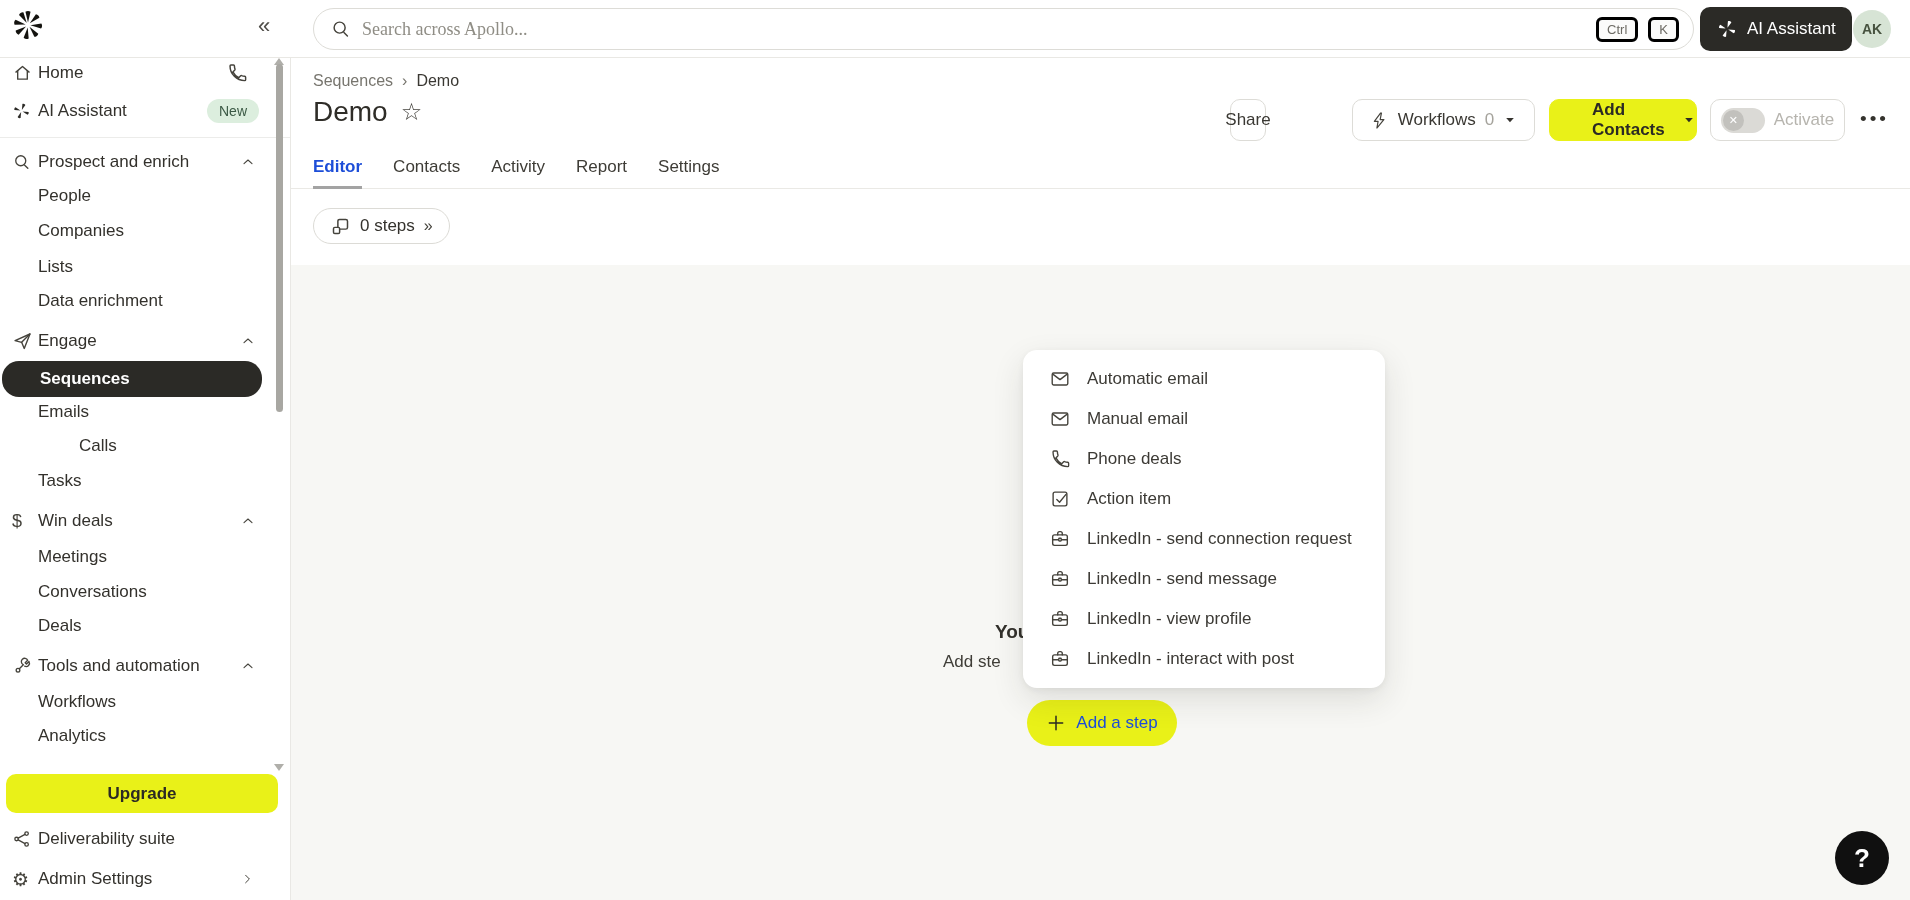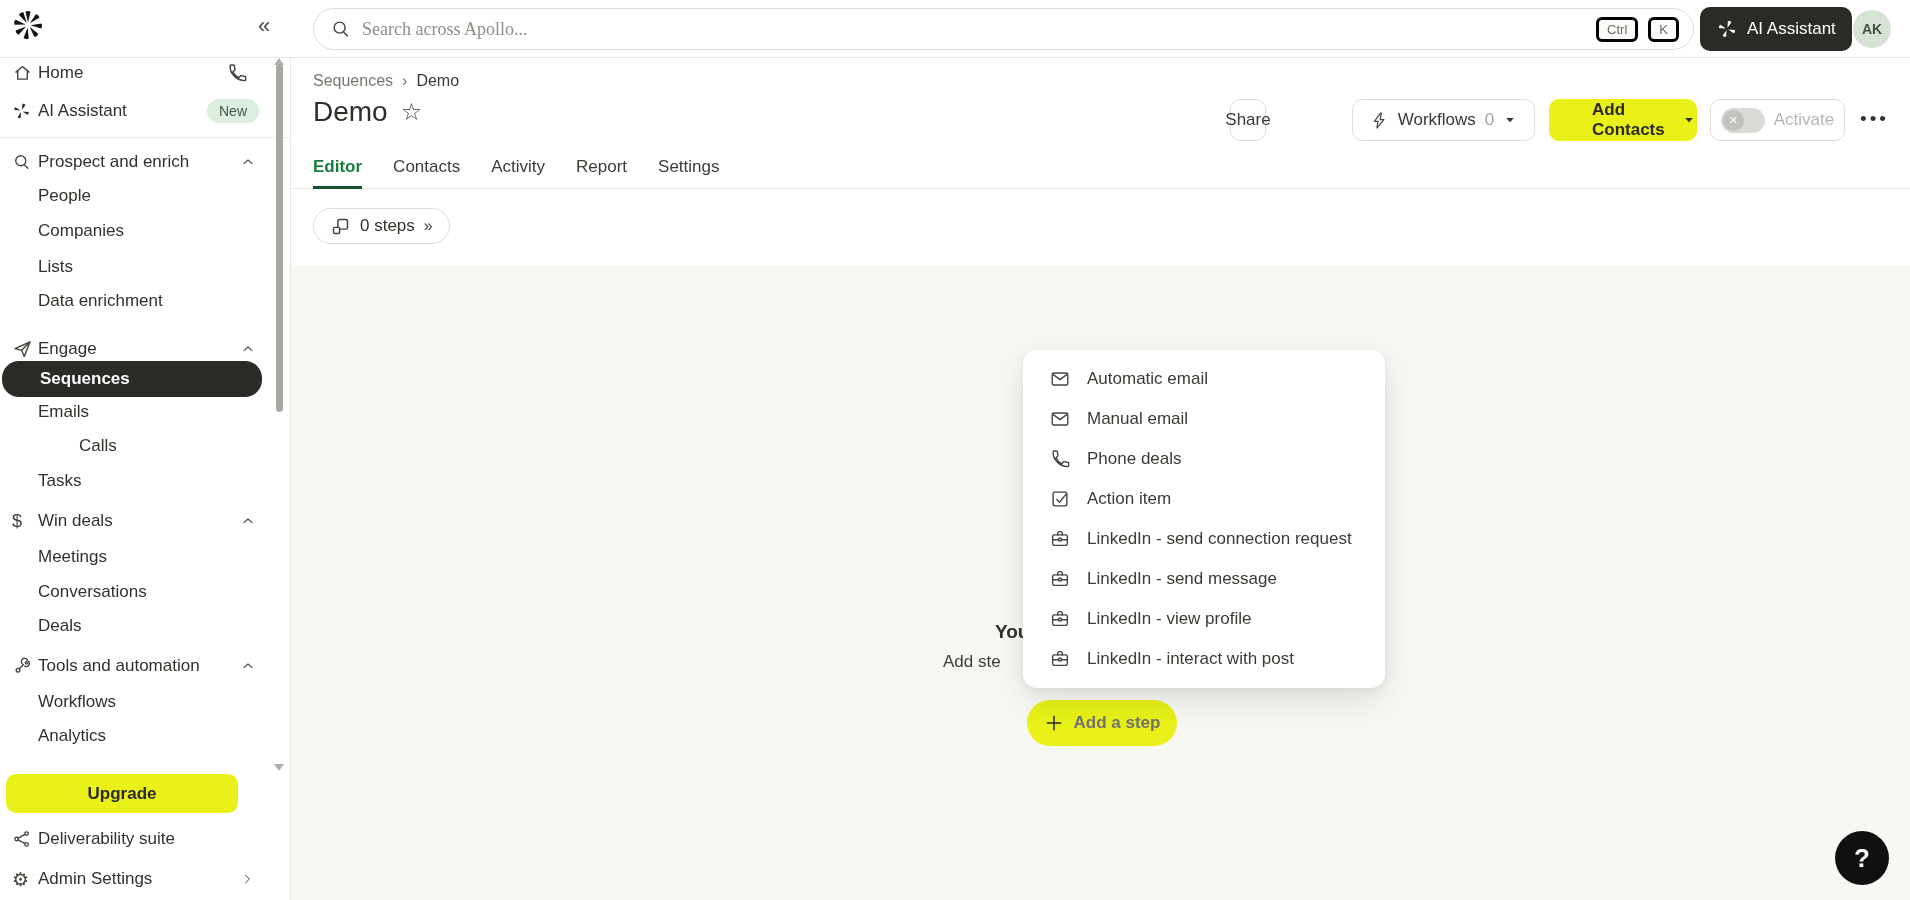--- a/index.html
+++ b/index.html
@@ -40,21 +40,21 @@
   .srow .lead-ic { position:absolute; left:12px; top:50%; transform:translateY(-50%); }
   .srow .chev { position:absolute; left:240px; top:50%; transform:translateY(-50%); }
   .srow.selected { background:#2b2a26; border-radius:17px; color:#fff; font-weight:bold;
                    left:2px; width:260px; height:36px; }
   .sdivider { position:absolute; left:0; top:79px; width:290px; height:1px; background:#ececea; }
   .badge-new { position:absolute; left:207px; top:50%; transform:translateY(-50%);
                background:#dceede; color:#3c5a46; font-size:14px; padding:4px 12px; border-radius:14px; }
   .home-phone { position:absolute; left:226px; top:50%; transform:translateY(-50%); cursor:pointer; }
   .dollar { font-size:18px; color:#45433c; }
   .gear-glyph { font-size:19px; color:#45433c; line-height:1; }
-  .upgrade { position:absolute; left:6px; top:716px; width:232px; height:39px; background:#e9f118;
+  .upgrade { position:absolute; left:6px; top:716px; width:272px; height:39px; background:#e9f118;
              border-radius:10px; display:flex; align-items:center; justify-content:center;
              font-size:17px; font-weight:bold; color:#2b2a24; cursor:pointer; }
   .sscroll-thumb { position:absolute; left:276px; top:6px; width:7px; height:348px;
                    background:#a8a7a2; border-radius:4px; cursor:pointer; }
   .sarrow { position:absolute; left:274px; width:0; height:0; border-left:5px solid transparent;
             border-right:5px solid transparent; cursor:pointer; }
   .sarrow.up { top:0; border-bottom:7px solid #b0afaa; }
   .sarrow.down { top:706px; border-top:7px solid #b0afaa; }
 
   
@@ -80,21 +80,21 @@
   .toggle .knob { position:absolute; left:2px; top:2px; width:21px; height:21px; border-radius:50%;
                   background:#c2c1bd; color:#fff; font-size:11px; display:flex; align-items:center;
                   justify-content:center; }
   .more-dots { position:absolute; left:1860px; top:108px; font-size:19px; letter-spacing:3px;
                color:#35332e; cursor:pointer; z-index:3; }
 
   
   .tabbar { position:absolute; left:291px; right:0; top:148px; height:41px;
             border-bottom:1px solid #eae9e5; padding-left:22px; display:flex; gap:31px; z-index:3; }
   .tab { font-size:17px; color:#3e3c36; line-height:38px; height:41px; cursor:pointer; }
-  .tab.active { font-weight:bold; color:#15803d; border-bottom:3px solid #14532d; }
+  .tab.active { font-weight:bold; color:#1d4ed8; border-bottom:3px solid #a3a3a3; }
 
   
   .steps-pill { position:absolute; left:313px; top:208px; height:36px; border:1px solid #dcdbd6;
                 border-radius:18px; background:#fff; display:flex; align-items:center; gap:9px;
                 padding:0 16px; font-size:17px; color:#34322d; cursor:pointer; z-index:3; }
   .steps-pill .chev2 { font-size:16px; color:#45433c; }
   .canvas { position:absolute; left:291px; right:0; top:265px; bottom:0; background:#f7f7f4; z-index:1; }
 
   .empty-heading { position:absolute; left:995px; top:621px; font-size:19px; font-weight:bold;
                    color:#32302b; z-index:2; white-space:nowrap; }
@@ -102,21 +102,21 @@
                white-space:nowrap; }
 
   .step-menu { position:absolute; left:1023px; top:350px; width:362px; height:338px; background:#fff;
                border-radius:14px; box-shadow:0 12px 32px rgba(40,40,35,.12), 0 2px 6px rgba(40,40,35,.06);
                padding-top:9px; z-index:5; }
   .menu-item { height:40px; display:flex; align-items:center; gap:16px; padding-left:26px;
                font-size:17px; color:#3c3a35; cursor:pointer; }
 
   .add-step-btn { position:absolute; left:1027px; top:700px; width:150px; height:46px;
                   border-radius:23px; background:#e9f118; display:flex; align-items:center;
-                  justify-content:center; gap:10px; font-size:17px; font-weight:700; color:#737373;
+                  justify-content:center; gap:10px; font-size:17px; font-weight:400; color:#1d4ed8;
                   cursor:pointer; z-index:3; }
 
   .help-fab { position:absolute; left:1835px; top:831px; width:54px; height:54px; border-radius:50%;
               background:#101010; color:#fff; display:flex; align-items:center; justify-content:center;
               font-size:26px; font-weight:bold; cursor:pointer; z-index:30; }
 </style>
 </head>
 <body>
 
 <div class="topbar">
@@ -219,21 +219,21 @@
   <div class="srow" style="top:158px;">
     <span class="lbl">Companies</span>
     </div>
   <div class="srow" style="top:194px;">
     <span class="lbl">Lists</span>
     </div>
   <div class="srow" style="top:228px;">
     <span class="lbl">Data enrichment</span>
     </div>
 
-  <div class="srow" style="top:276px;text-align:right;">
+  <div class="srow" style="top:268px;text-align:right;">
     <span class="lead-ic">
       <svg class="ico" viewBox="0 0 24 24" width="21" height="21">
         <path d="M3.5 11.5 L20.5 4 L14 20.5 L11 13.5 Z"></path>
           <path d="M11 13.5 L20.5 4"></path>
       </svg>
     </span>
     <span class="lbl">Engage</span>
     <span class="chev">
       <svg class="ico" viewBox="0 0 24 24" width="16" height="16">
           <path d="M6 14.5 l6 -5.5 6 5.5"></path>

